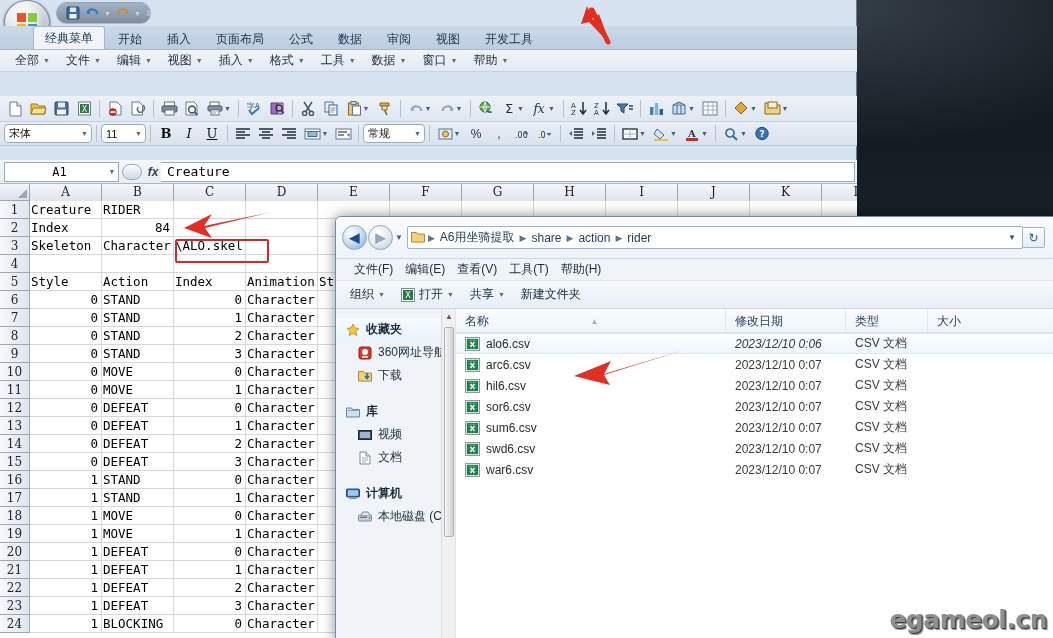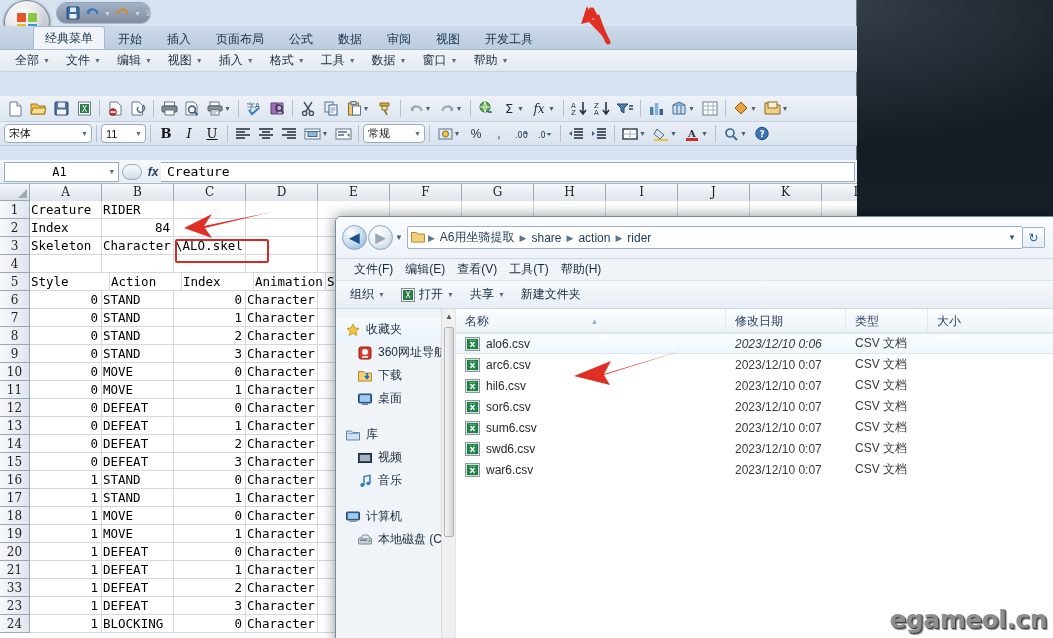--- a/index.html
+++ b/index.html
@@ -225,21 +225,21 @@
     display:flex; align-items:center; padding-left:14px; gap:16px;
     font-size:12px; color:#12283f;
   }
   .cmd{ display:flex; align-items:center; gap:4px; }
   .exp-body{ display:flex; height:354px; }
   .navpane{
     width:120px; background:#f0f4f8; border-right:1px solid #dde5ee;
     padding-top:9px; font-size:12px; color:#1b2b3d; position:relative;
   }
   .navgroup{ display:flex; align-items:center; gap:6px; padding:3px 0 3px 10px; }
-  .navgroup.head{ font-weight:normal; }
+  .navgroup.head{ font-weight:bold; }
   .navgroup.sel{ background:linear-gradient(180deg,#f7fbff,#e9f3fc); }
   .navitem{ display:flex; align-items:center; gap:6px; padding:3px 0 3px 22px; }
   .navspacer{ height:13px; }
   .navscroll{
     position:absolute; right:0; top:0; width:14px; height:354px;
     background:#f0f0f0; border-left:1px solid #dcdcdc;
   }
   .navscroll .thumb{
     position:absolute; left:2px; top:18px; width:10px; height:210px;
     background:linear-gradient(90deg,#f6f6f6,#d2d2d2); border:1px solid #b4b4b4; border-radius:2px;
@@ -757,21 +757,21 @@
         <div class="rh">12</div>
         <div class="rh">13</div>
         <div class="rh">14</div>
         <div class="rh">15</div>
         <div class="rh">16</div>
         <div class="rh">17</div>
         <div class="rh">18</div>
         <div class="rh">19</div>
         <div class="rh">20</div>
         <div class="rh">21</div>
-        <div class="rh">33</div>
+        <div class="rh">22</div>
         <div class="rh">23</div>
         <div class="rh">24</div>
       </div>
     <div class="cells" id="cells">
         <div class="row">
           <div class="cell" style="width: 72px;">Creature</div>
           <div class="cell" style="width: 72px;">RIDER</div>
           <div class="cell" style="width: 72px;"></div>
           <div class="cell" style="width: 72px;"></div>
           <div class="cell" style="width: 72px;"></div>
@@ -819,21 +819,21 @@
           <div class="cell" style="width: 72px;"></div>
           <div class="cell" style="width: 72px;"></div>
           <div class="cell" style="width: 72px;"></div>
           <div class="cell" style="width: 72px;"></div>
           <div class="cell" style="width: 72px;"></div>
           <div class="cell" style="width: 72px;"></div>
           <div class="cell" style="width: 72px;"></div>
           <div class="cell" style="width: 72px;"></div>
         </div>
         <div class="row">
-          <div class="cell" style="width: 80px;">Style</div>
+          <div class="cell" style="width: 72px;">Style</div>
           <div class="cell" style="width: 72px;">Action</div>
           <div class="cell" style="width: 72px;">Index</div>
           <div class="cell" style="width: 72px;">Animation</div>
           <div class="cell" style="width: 72px;">St</div>
           <div class="cell" style="width: 72px;"></div>
           <div class="cell" style="width: 72px;"></div>
           <div class="cell" style="width: 72px;"></div>
           <div class="cell" style="width: 72px;"></div>
           <div class="cell" style="width: 72px;"></div>
           <div class="cell" style="width: 72px;"></div>
@@ -1186,30 +1186,20 @@
         </div>
         <div class="navitem">
           <span style="flex: 0 0 auto; display: flex; align-items: center;">
             <svg width="14" height="14" viewBox="0 0 14 14">
               <path d="M0.5 2.5h5l1.2 1.6H13.5v8H0.5z" fill="#f3cf7e" stroke="#b08c2a"></path>
               <path d="M9 4v4M7 7l2 2.5L11 7" stroke="#1d6fb8" stroke-width="1.6" fill="none"></path>
             </svg>
           </span>
           <span>下载</span>
         </div>
-        <div class="navitem">
-          <span style="flex: 0 0 auto; display: flex; align-items: center;">
-            <svg width="14" height="14" viewBox="0 0 14 14">
-              <rect x="0.5" y="2" width="13" height="9" rx="1" fill="#3a72b5" stroke="#24486f"></rect>
-              <rect x="2" y="3.2" width="10" height="6.5" fill="#9ecaf2"></rect>
-              <rect x="4" y="11.5" width="6" height="1.5" fill="#6d7b8a"></rect>
-            </svg>
-          </span>
-          <span>桌面</span>
-        </div>
         <div class="navspacer"></div>
         <div class="navgroup head">
           <span style="flex: 0 0 auto; display: flex; align-items: center;">
             <svg width="14" height="14" viewBox="0 0 14 14">
               <path d="M0.5 3h5l1.2 1.5H13.5v7.5H0.5z" fill="#cfe0f0" stroke="#5f86ab"></path>
               <path d="M2 5.5h10" stroke="#7ba2c6"></path>
             </svg>
           </span>
           <span>库</span>
         </div>
@@ -1219,26 +1209,26 @@
               <rect x="0.5" y="2.5" width="13" height="9" fill="#3b4a58" stroke="#1f2a35"></rect>
               <rect x="2" y="4" width="10" height="6" fill="#9fb4c7"></rect>
               <path d="M0.5 2.5h13M0.5 11.5h13" stroke="#1f2a35"></path>
             </svg>
           </span>
           <span>视频</span>
         </div>
         <div class="navitem">
           <span style="flex: 0 0 auto; display: flex; align-items: center;">
             <svg width="14" height="14" viewBox="0 0 14 14">
-              <path d="M6 11V2.5l6-1.2V9" stroke="#2f7bc4" stroke-width="1.5" fill="none"></path>
-              <circle cx="4.3" cy="11" r="2.1" fill="#2f7bc4"></circle>
-              <circle cx="10.3" cy="9.3" r="1.9" fill="#2f7bc4"></circle>
+              <path d="M2 1h6l4 4v8H2z" fill="#fff" stroke="#7b8a99"></path>
+              <path d="M8 1v4h4" fill="#dde5ee" stroke="#7b8a99"></path>
+              <path d="M4 7h6M4 9h6M4 11h4" stroke="#9db1c4"></path>
             </svg>
           </span>
-          <span>音乐</span>
+          <span>文档</span>
         </div>
         <div class="navspacer"></div>
         <div class="navgroup head">
           <span style="flex: 0 0 auto; display: flex; align-items: center;">
             <svg width="14" height="14" viewBox="0 0 14 14">
               <rect x="0.5" y="2" width="13" height="8" rx="1" fill="#3a72b5" stroke="#24486f"></rect>
               <rect x="2" y="3.2" width="10" height="5.6" fill="#9ecaf2"></rect>
               <path d="M3 12h8l-1-2H4z" fill="#8d99a6"></path>
             </svg>
           </span>

